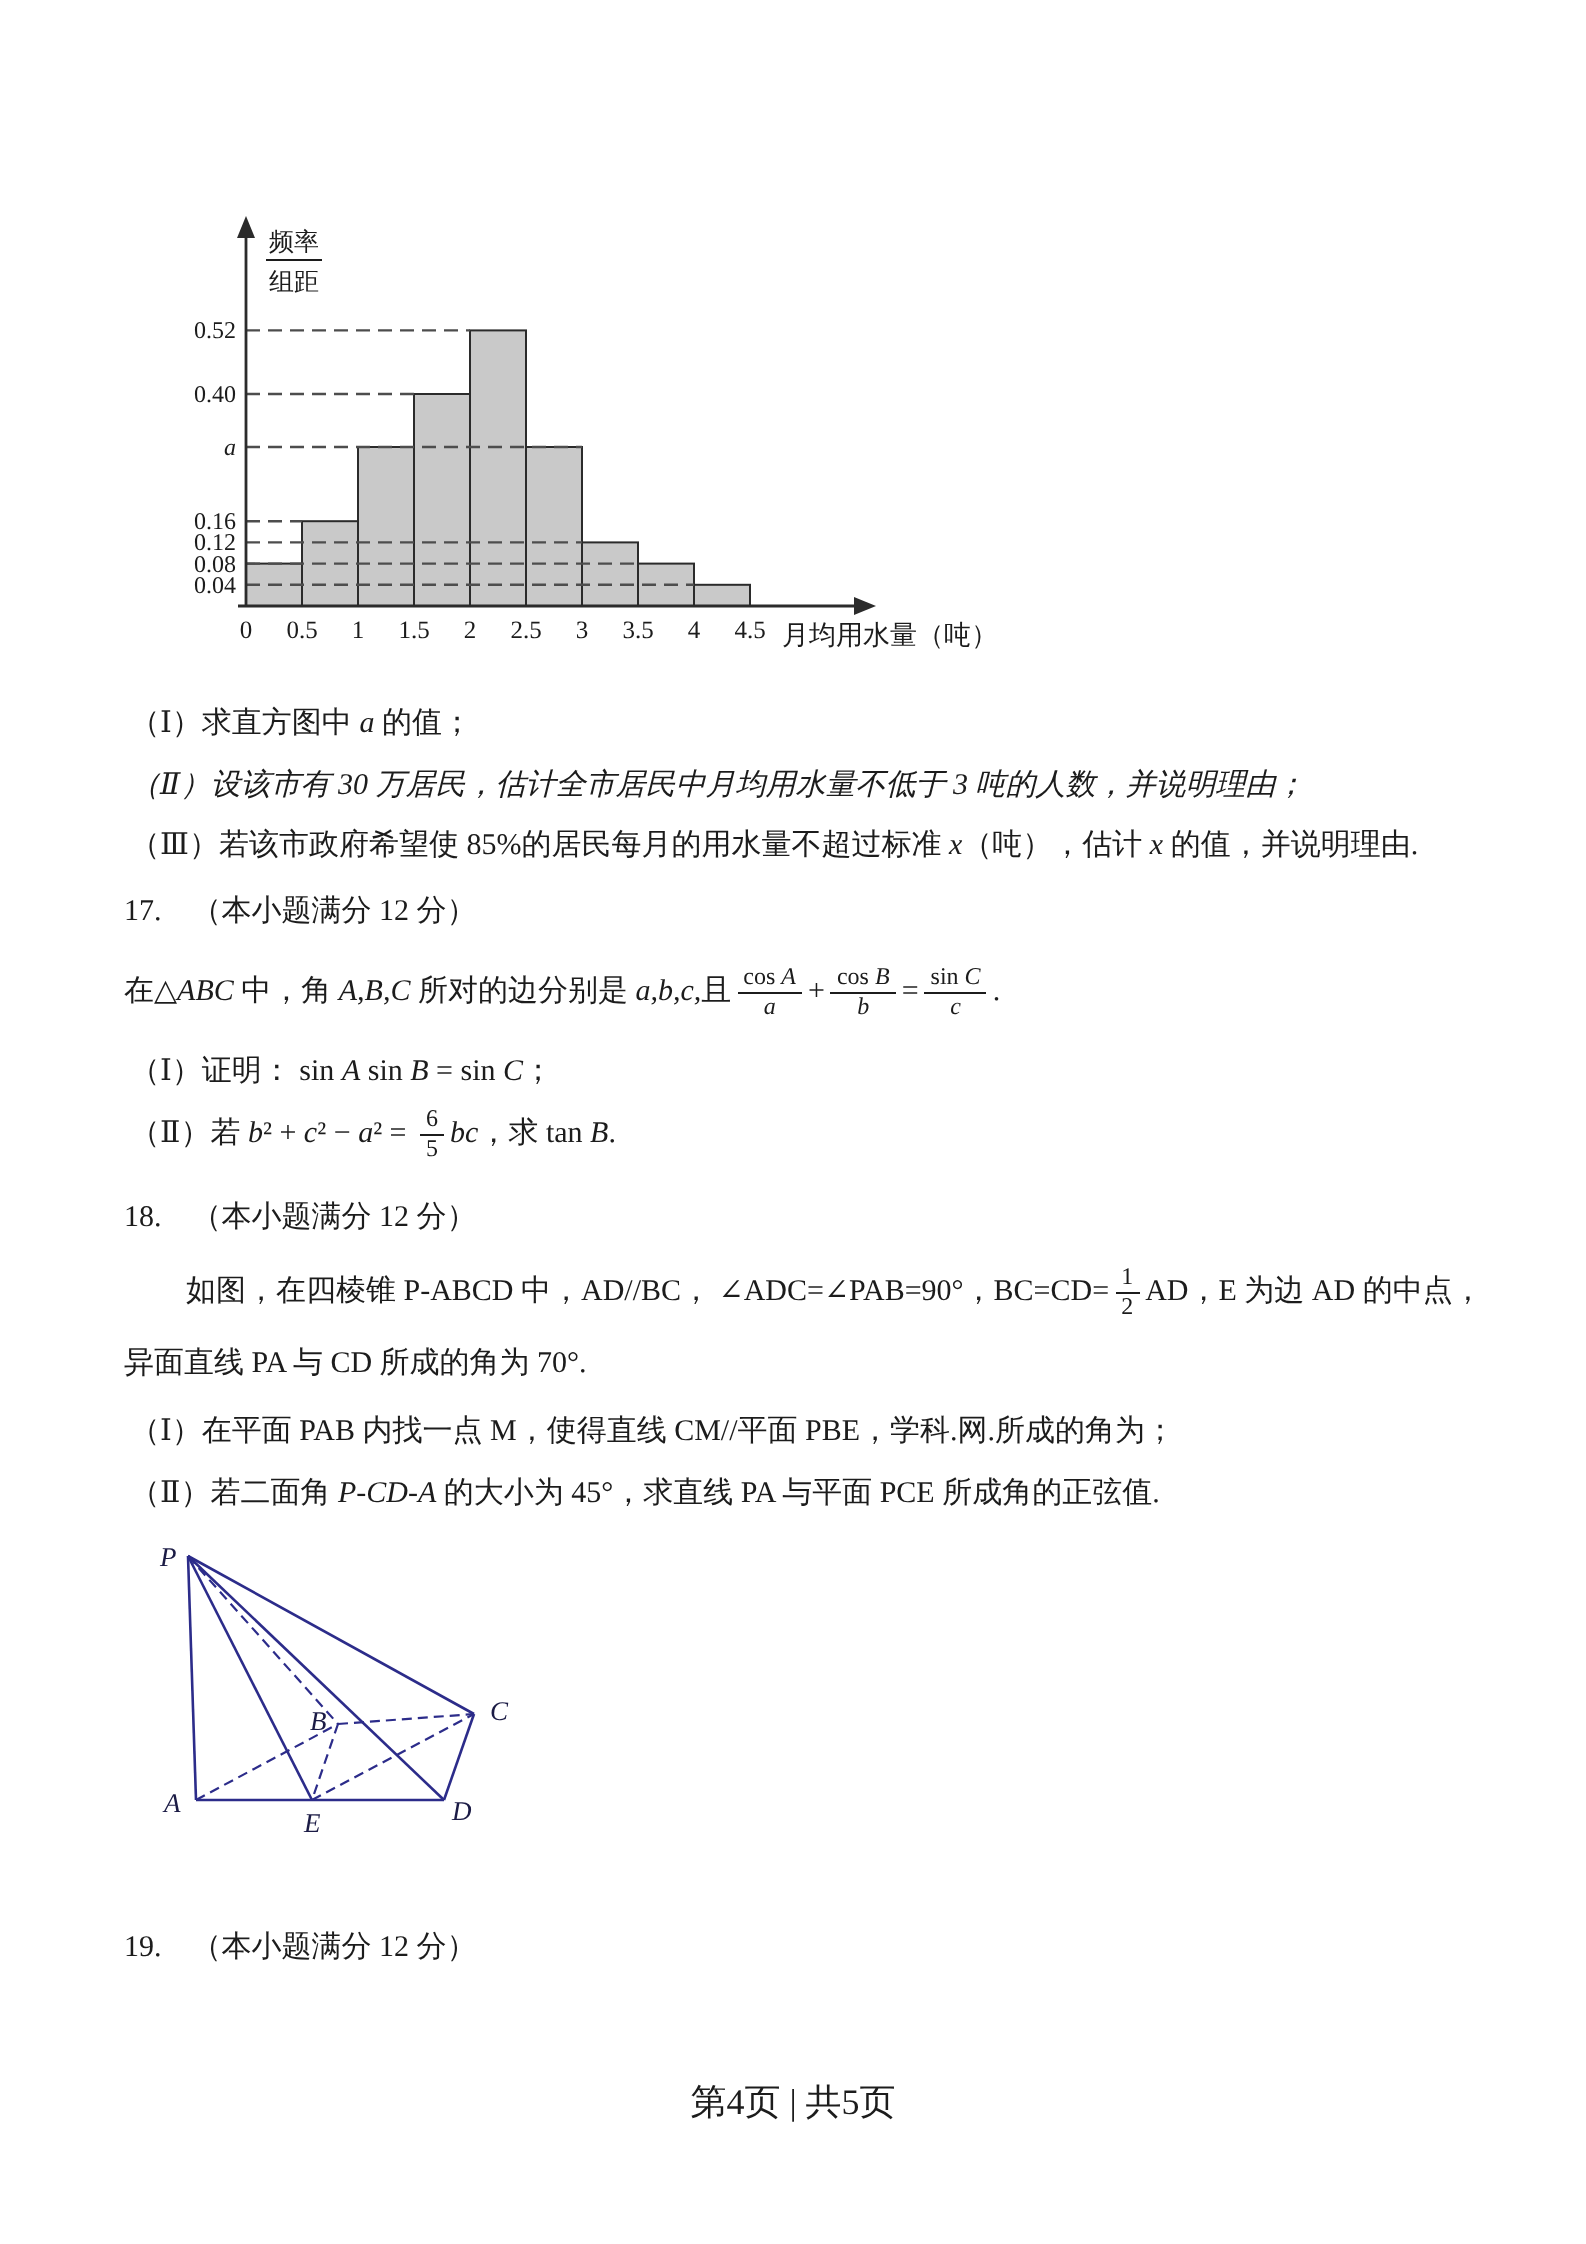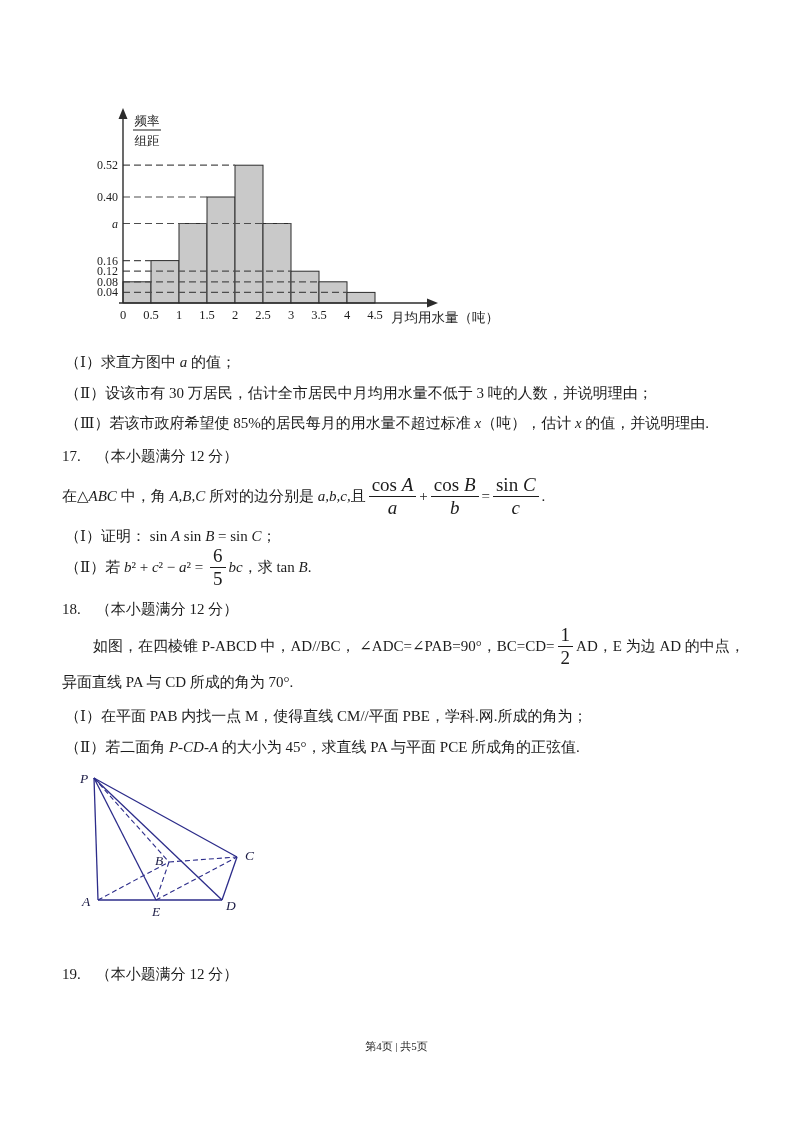--- a/index.html
+++ b/index.html
@@ -2,24 +2,24 @@
 <html><head>
 <meta charset="utf-8">
 <style>
   html,body{margin:0;padding:0;background:#888;}
   .page{position:relative;width:793px;height:1122px;background:#ffffff;margin:0 auto;
         font-family:"Liberation Serif","DejaVu Serif",serif;color:#1c1c1c;overflow:hidden;}
   .line{position:absolute;font-size:15px;white-space:pre;line-height:1.25;}
   .line.vc{display:flex;align-items:center;height:40px;}
   .it{font-style:italic;}
   .fr{display:inline-flex;flex-direction:column;align-items:center;vertical-align:middle;
-      margin:0 3px;line-height:1.12;font-size:19px;}
+      margin:0 3px;line-height:1.12;font-size:12px;}
   .fr .n{padding:0 3px;border-bottom:1px solid #1c1c1c;}
   .fr .d{padding:0 3px;}
-  .footer{position:absolute;left:0;right:0;top:1039px;text-align:center;font-size:11px;}
+  .footer{position:absolute;left:0;right:0;top:1039px;text-align:center;font-size:18px;}
   #chart{position:absolute;left:95px;top:103px;}
   #figure{position:absolute;left:70px;top:758px;}
 </style>
 </head>
 <body>
 
 <div class="page">
   <svg id="chart" width="430" height="230">
       <g>
         <rect x="28" y="178.8" width="28" height="21.2" fill="#c9c9c9" stroke="#2b2b2b" stroke-width="1"></rect>
@@ -68,21 +68,21 @@
       </g>
       <text x="296" y="219" font-size="13.5" fill="#1c1c1c">月均用水量（吨）</text>
       <g>
         <text x="52" y="22" text-anchor="middle" font-size="12.5" fill="#1c1c1c">频率</text>
         <line x1="38" y1="27" x2="66" y2="27" stroke="#1c1c1c" stroke-width="1"></line>
         <text x="52" y="42" text-anchor="middle" font-size="12.5" fill="#1c1c1c">组距</text>
       </g>
     </svg>
   <div id="text-layer">
       <div class="line" style="left: 65px; top: 353px;"><span>（Ⅰ）求直方图中 </span><span class="it">a</span><span> 的值；</span></div>
-      <div class="line" style="left: 65px; top: 384px;"><span>（Ⅱ）设该市有 30 万居民，估计全市居民中月均用水量不低于 3 吨的人数，并说明理由；</span></div>
+      <div class="line" style="left: 65px; top: 384px; font-style: italic;"><span>（Ⅱ）设该市有 30 万居民，估计全市居民中月均用水量不低于 3 吨的人数，并说明理由；</span></div>
       <div class="line" style="left: 65px; top: 414px;"><span>（Ⅲ）若该市政府希望使 85%的居民每月的用水量不超过标准 </span><span class="it">x</span><span>（吨），估计 </span><span class="it">x</span><span> 的值，并说明理由.</span></div>
       <div class="line" style="left: 62px; top: 447px;"><span>17.　（本小题满分 12 分）</span></div>
       <div class="line vc" style="left: 62px; top: 476px;"><span>在△</span><span class="it">ABC</span><span> 中，角 </span><span class="it">A,B,C</span><span> 所对的边分别是 </span><span class="it">a,b,c,</span><span>且</span><span class="fr"><span class="n"><span>cos </span><span class="it">A</span></span><span class="d"><span class="it">a</span></span></span><span>+</span><span class="fr"><span class="n"><span>cos </span><span class="it">B</span></span><span class="d"><span class="it">b</span></span></span><span>=</span><span class="fr"><span class="n"><span>sin </span><span class="it">C</span></span><span class="d"><span class="it">c</span></span></span><span>.</span></div>
       <div class="line" style="left: 65px; top: 527px;"><span>（Ⅰ）证明： sin </span><span class="it">A</span><span> sin </span><span class="it">B</span><span> = sin </span><span class="it">C</span><span>；</span></div>
       <div class="line vc" style="left: 65px; top: 547px; text-align: center;"><span>（Ⅱ）若 </span><span class="it">b</span><span>² + </span><span class="it">c</span><span>² − </span><span class="it">a</span><span>² = </span><span class="fr"><span class="n"><span>6</span></span><span class="d"><span>5</span></span></span><span class="it">bc</span><span>，求 tan </span><span class="it">B</span><span>.</span></div>
       <div class="line" style="left: 62px; top: 600px;"><span>18.　（本小题满分 12 分）</span></div>
       <div class="line vc" style="left: 93px; top: 626px;"><span>如图，在四棱锥 P-ABCD 中，AD//BC， ∠ADC=∠PAB=90°，BC=CD=</span><span class="fr"><span class="n"><span>1</span></span><span class="d"><span>2</span></span></span><span>AD，E 为边 AD 的中点，</span></div>
       <div class="line" style="left: 62px; top: 673px;"><span>异面直线 PA 与 CD 所成的角为 70°.</span></div>
       <div class="line" style="left: 65px; top: 707px;"><span>（Ⅰ）在平面 PAB 内找一点 M，使得直线 CM//平面 PBE，学科.网.所成的角为；</span></div>
       <div class="line" style="left: 65px; top: 738px;"><span>（Ⅱ）若二面角 </span><span class="it">P-CD-A</span><span> 的大小为 45°，求直线 PA 与平面 PCE 所成角的正弦值.</span></div>

